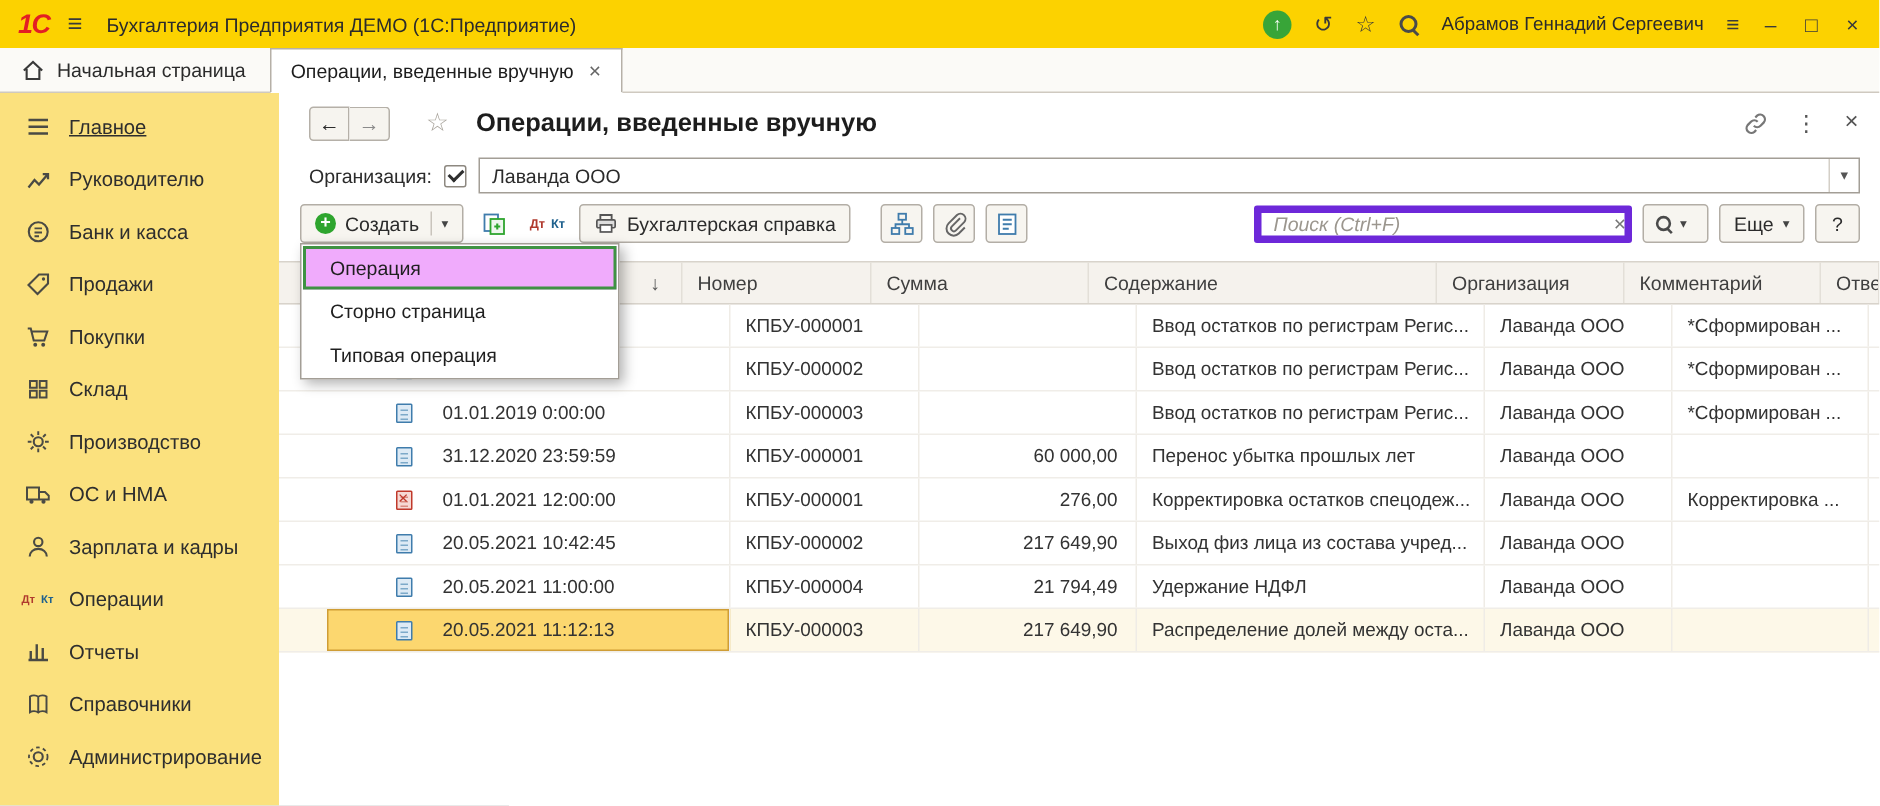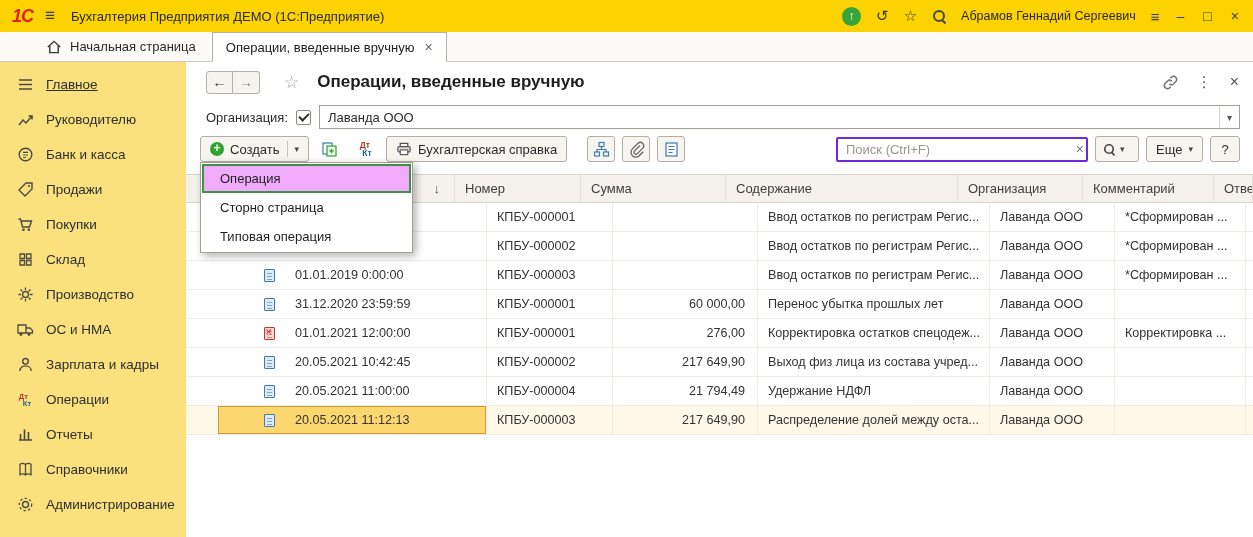--- a/index.html
+++ b/index.html
@@ -18,33 +18,33 @@
   .username { font-size:12.5px; color:#2b2b2b; }
   .winbtn { font-size:14px; color:#3a3a3a; cursor:pointer; padding:0 2px; }
 
   
   .lens-ic { position:relative; width:14px; height:14px; display:inline-block; }
   .lens-ic::before { content:""; position:absolute; left:1px; top:1px; width:8px; height:8px; border:2px solid #4a4a4a; border-radius:50%; }
   .lens-ic::after { content:""; position:absolute; left:10px; top:10px; width:5px; height:2px; background:#4a4a4a; transform:rotate(45deg); transform-origin:left center; }
 
   
   .tabbar { height:30px; background:#fbfaf7; border-bottom:1px solid #cfc9c0; display:flex; align-items:stretch; }
-  .home-tab { display:flex; align-items:center; gap:8px; padding:0 16px 0 14px; cursor:pointer;margin-left:32px; }
+  .home-tab { display:flex; align-items:center; gap:8px; padding:0 16px 0 14px; cursor:pointer; }
   .home-tab span { font-size:13px; color:#2b2b2b; }
   .tab.active { display:flex; align-items:center; gap:10px; padding:0 13px; background:#fff; border:1px solid #b6b0a7; border-bottom:1px solid #fff; margin-bottom:-1px; z-index:2; cursor:pointer; }
   .tab.active .tab-label { font-size:13px; color:#1d1d1d; }
   .tab-close { color:#666; font-size:14px; cursor:pointer; }
 
   
   .main { display:flex; height:475px; }
   .sidebar { width:186px; background:#fbe17e; padding-top:5px; flex:none; }
   .side-item { height:35px; display:flex; align-items:center; gap:11px; padding-left:15px; cursor:pointer; font-size:13.5px; color:#2e2e2e; }
   .side-item .ic { width:20px; display:flex; justify-content:center; flex:none; }
   .side-item.current .side-label { text-decoration:underline; }
-  .dtkt-ic { display:flex; flex-direction:column; font-size:7.5px; line-height:7px; font-weight:bold; }
+  .dtkt-ic { display:flex; flex-direction:row; font-size:7.5px; line-height:7px; font-weight:bold; }
   .dtkt-ic .dt { color:#b03a2e; }
   .dtkt-ic .kt { color:#1f618d; margin-left:4px; }
 
   .content { flex:1; background:#fff; display:flex; flex-direction:column; min-width:0; }
 
   
   .page-head { height:40px; display:flex; align-items:center; padding:0 14px 0 20px; gap:10px; }
   .navbtns { display:flex; }
   .navbtn { width:27px; height:23px; border:1px solid #b5b0a8; background:#f6f4ef; font-size:14px; color:#2b2b2b; cursor:pointer; display:flex; align-items:center; justify-content:center; }
   .navbtn.back { border-radius:3px 0 0 3px; }
@@ -66,21 +66,21 @@
   
   .toolbar { height:34px; display:flex; align-items:center; padding:0 13px 0 14px; gap:7px; }
   .btn { height:26px; border:1px solid #b3aea6; border-radius:3px; background:#f7f5f0; display:inline-flex; align-items:center; gap:6px; padding:0 9px; font-size:13px; color:#2b2b2b; cursor:pointer; font-family:inherit; white-space:nowrap; }
   .plus-circle { width:14px; height:14px; border-radius:50%; background:#2ea52e; color:#fff; font-size:12px; line-height:13px; text-align:center; font-weight:bold; flex:none; }
   .caret { font-size:9px; color:#444; }
   .caret.sep { border-left:1px solid #c9c4bc; padding-left:6px; margin-left:2px; height:16px; display:flex; align-items:center; }
   .iconbtn { width:28px; height:26px; border:1px solid transparent; background:transparent; border-radius:3px; display:inline-flex; align-items:center; justify-content:center; cursor:pointer; }
   .iconbtn.bordered { border-color:#b3aea6; background:#f7f5f0; }
   .tb-sep { width:6px; }
   .search-wrap { margin-left:auto; position:relative; width:252px; }
-  .search-input { width:100%; height:25px; border:2px solid #6d28d9; border-radius:2px; padding:0 24px 0 8px; font-size:13px; font-family:inherit; color:#b91c1c; outline:none; }
+  .search-input { width:100%; height:25px; border:5px solid #6d28d9; border-radius:2px; padding:0 24px 0 8px; font-size:13px; font-family:inherit; color:#b91c1c; outline:none;font-style:italic; }
   .search-input::placeholder { color:#9b968e; }
   .search-clear { position:absolute; right:4px; top:4px; color:#777; font-size:14px; cursor:pointer; line-height:16px; }
   .lens-drop { width:44px; gap:4px; padding:0 6px; }
   .help-btn { width:30px; justify-content:center; }
 
   
   .grid { --cols: 269px 126px 145px 232px 125px 131px minmax(0,1fr); margin-top:8px; }
   .thead { display:grid; grid-template-columns:var(--cols); height:29px; background:#f5f2ed; border-top:1px solid #d8d3cb; border-bottom:1px solid #d8d3cb; }
   .th { display:flex; align-items:center; padding:0 10px; font-size:13px; color:#3f3f3f; border-right:1px solid #e3dfd8; overflow:hidden; white-space:nowrap; }
   .th.c-date { justify-content:flex-end; padding-right:14px; color:#555; }

